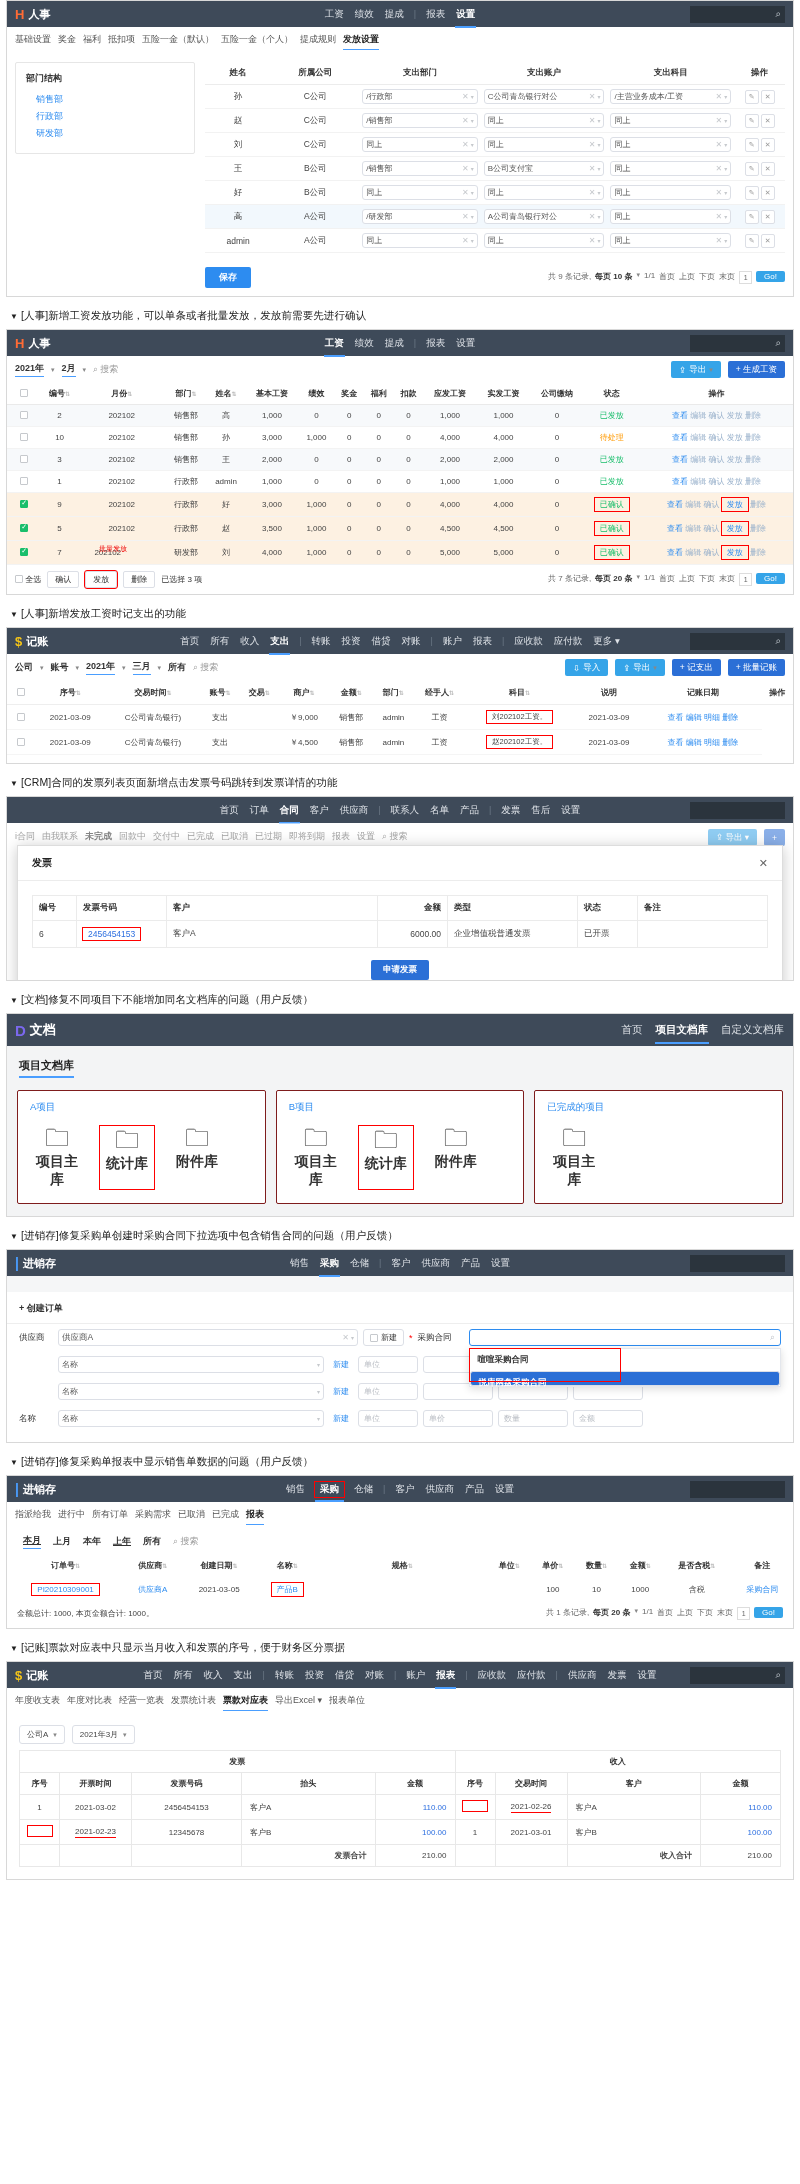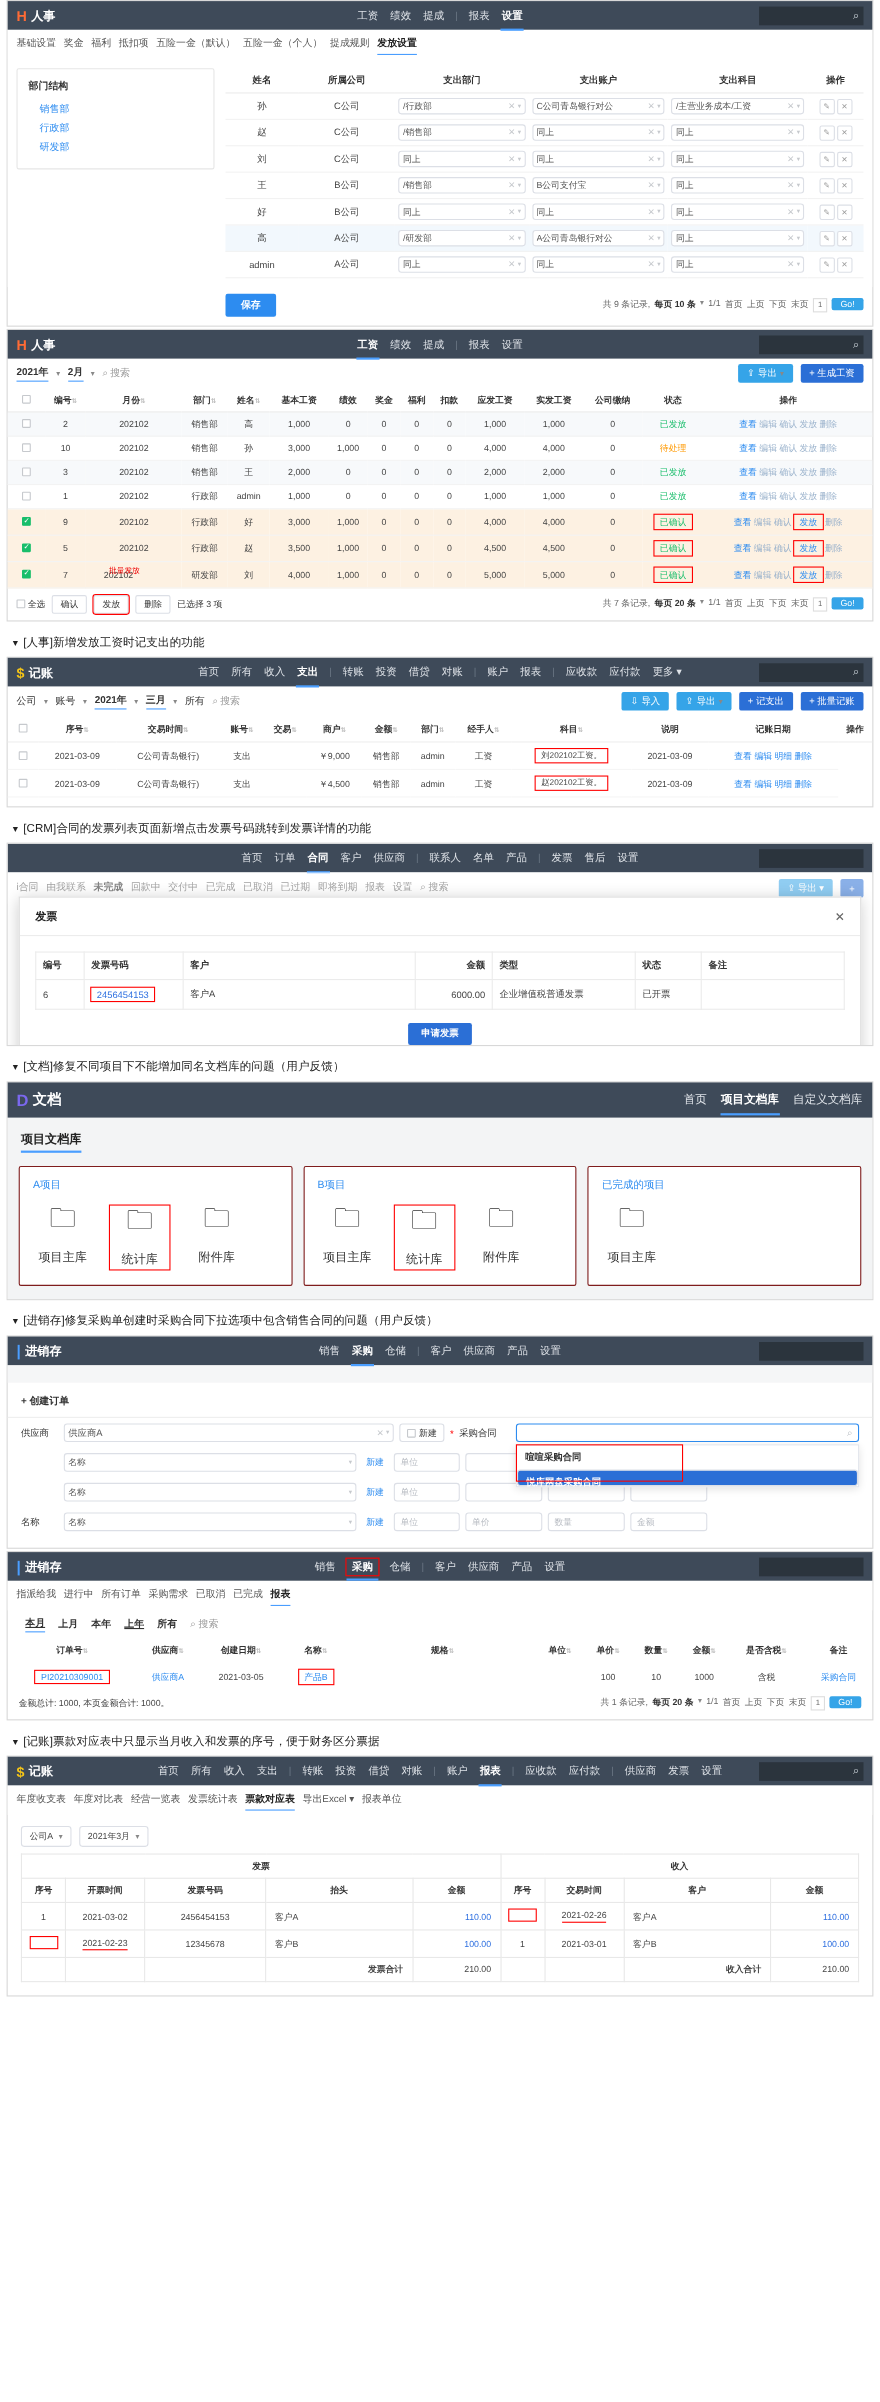--- a/index.html
+++ b/index.html
@@ -53,21 +53,21 @@
     background:#fff; font-size:9px; color:#555; border-bottom:0px solid #eee; flex-wrap:wrap;
   }
   .subnav .it { white-space:nowrap; position:relative; padding-bottom:2px; }
   .subnav .it.active { color:#222; font-weight:bold; }
   .subnav .it.active::after {
     content:""; position:absolute; left:0; right:0; bottom:-2px; height:1.5px; background:#4a9eff;
   }
 
   
   .toolbar { display:flex; align-items:center; gap:7px; padding:5px 8px; font-size:9px; }
-  .tb-link { color:#333; }
+  .tb-link { color:#333;font-weight:bold; }
   .tb-link.strong { font-weight:bold; border-bottom:1.4px solid #4a9eff; padding-bottom:1px; }
   .tb-link.u { border-bottom:1.2px solid #4a9eff; padding-bottom:1px; font-weight:bold;}
   .caret { font-size:7px; color:#888; }
   .tb-search { color:#999; display:flex; align-items:center; gap:2px; }
   .spacer { flex:1; }
   .btn {
     display:inline-flex; align-items:center; gap:3px; height:17px; padding:0 8px;
     border-radius:2px; font-size:8.5px; color:#fff; background:#2d8cf0; white-space:nowrap;
   }
   .btn.cyan { background:#35a4e8; }
@@ -149,21 +149,21 @@
 
   
   .docbody { background:#f3f4f5; padding:8px 10px 12px 10px; }
   .doctitle { font-size:11px; font-weight:bold; color:#222; display:inline-block; padding-bottom:3px; border-bottom:2px solid #4a9eff; margin:4px 0 12px 2px;}
   .doccols { display:flex; gap:10px; }
   .doccard { background:#fff; border:1px solid #7f1d1d; border-radius:2px; padding:10px 12px 14px 12px; flex:1; }
   .doccard .pt { color:#2d8cf0; font-size:9.5px; margin-bottom:12px; }
   .folders { display:flex; gap:16px; }
   .folder { text-align:center; width:54px; }
   .folder .fi { font-size:24px; color:#333; line-height:1; }
-  .folder .fn { font-size:11px; color:#333; margin-top:15px; }
+  .folder .fn { font-size:14px; color:#333; margin-top:3px;font-weight:bold; }
   .folder.mark { outline:1.5px solid #f00; padding:2px 0; }
 
   
   .jxcbody { padding:0 0 10px 0; }
   .jxc-sub { height:16px; background:#f5f6f7; }
   .createline { padding:10px 12px 8px 12px; font-size:9px; color:#333; font-weight:bold; border-bottom:1px solid #eee;}
   .formrow { display:flex; align-items:center; gap:5px; padding:5px 12px; }
   .lbl { font-size:8.5px; color:#333; width:34px; }
   .fld {
     border:1px solid #dcdfe6; border-radius:3px; height:17px; display:flex;
@@ -454,20 +454,21 @@
         <span>首页</span>
         <span>上页</span>
         <span>下页</span>
         <span>末页</span>
         <span class="pgin">1</span>
         <span class="pgo">Go!</span>
       </div>
     </div>
   </div>
 
+  <div class="caption"><span class="tri">▼</span><span>[人事]新增工资发放功能，可以单条或者批量发放，发放前需要先进行确认</span></div>
   <div class="win">
     <div class="appbar">
       <div class="brand">
         <span class="logo">H</span>
         <span>人事</span>
       </div>
       <div class="navmid">
         <span class="navitem active">工资</span>
         <span class="navitem">绩效</span>
         <span class="navitem">提成</span>
@@ -1006,20 +1007,21 @@
             <span class="newlink">新建</span>
             <span class="fld ph" style="width:60px">单位</span>
             <span class="fld ph" style="width:70px">单价</span>
             <span class="fld ph" style="width:70px">数量</span>
             <span class="fld ph" style="width:70px">金额</span>
           </div>
         </div>
     </div>
   </div>
 
+  <div class="caption"><span class="tri">▼</span><span>[进销存]修复采购单报表中显示销售单数据的问题（用户反馈）</span></div>
   <div class="win">
     <div class="appbar">
       <div class="brand">
         <span class="logo bar">|</span>
         <span>进销存</span>
       </div>
       <div class="navmid" id="s7nav">
           <span class="navitem">销售</span>
           <span class="navitem active redbox">采购</span>
           <span class="navitem">仓储</span>

